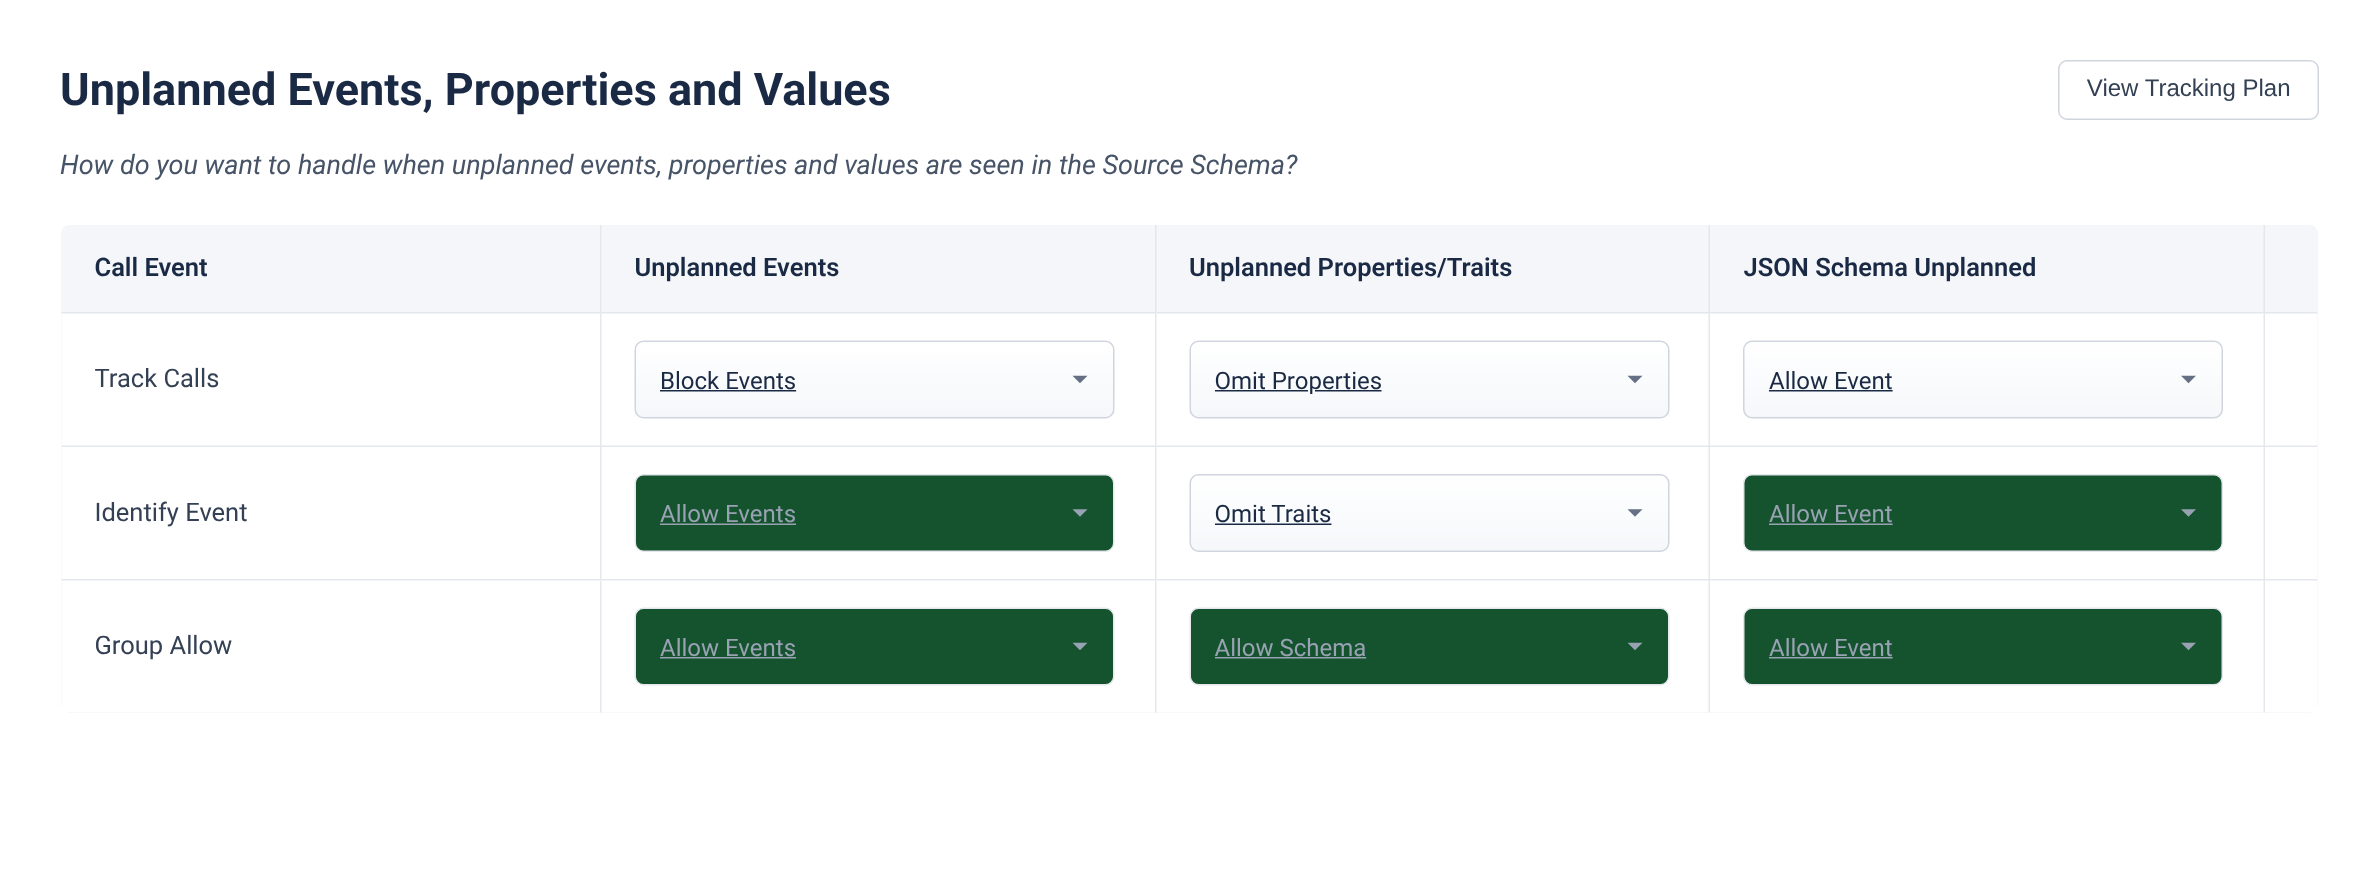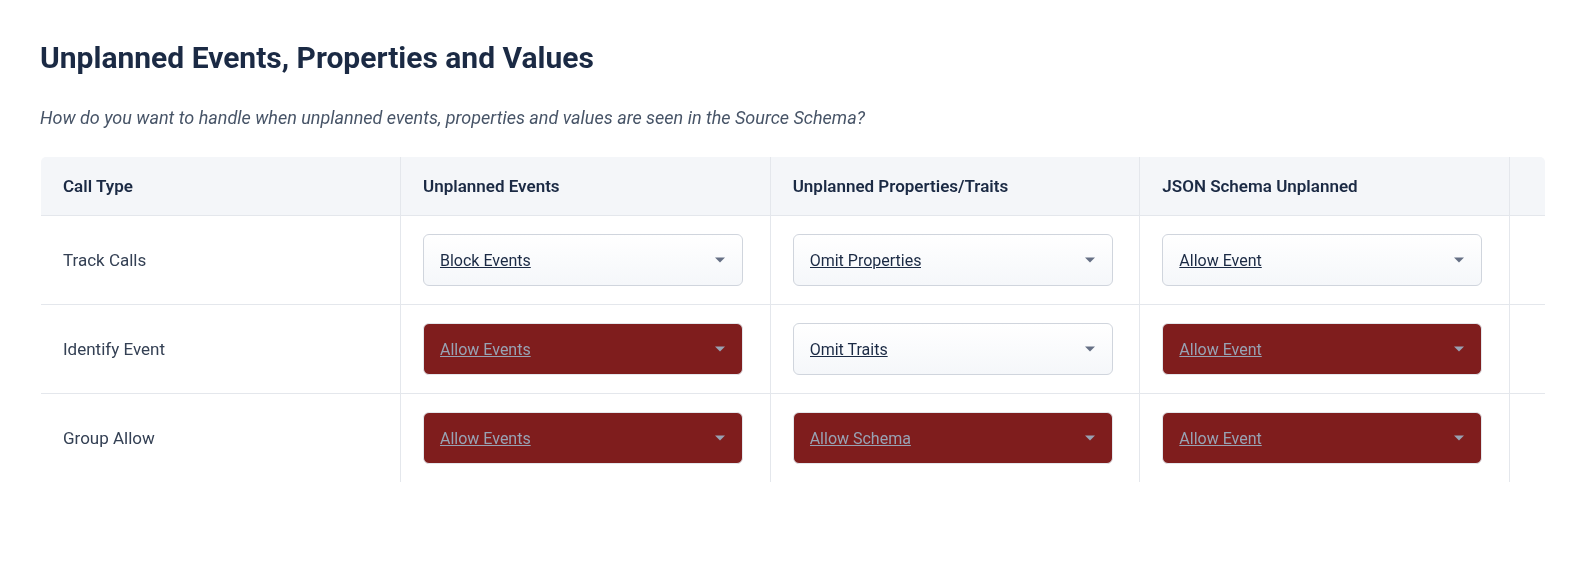--- a/index.html
+++ b/index.html
@@ -10,21 +10,21 @@
     body {
       font-family: -apple-system, BlinkMacSystemFont, "Segoe UI", Roboto, Helvetica, Arial, sans-serif;
       background: #ffffff;
       padding: 40px;
       color: #1b2a44;
     }
     .header-row {
       display: flex;
       justify-content: space-between;
       align-items: center;
-      margin-bottom: 32px;
+      margin-bottom: 20px;
     }
     .page-title {
       font-size: 30px;
       font-weight: 700;
       color: #1b2a44;
     }
     .btn-secondary {
       background: #ffffff;
       border: 1px solid #d0d5dd;
       border-radius: 6px;
@@ -85,21 +85,21 @@
       height: 52px;
       border: 1px solid #d0d5dd;
       border-radius: 6px;
       padding: 0 16px;
       background: linear-gradient(to bottom, #ffffff 0%, #f5f7fa 100%);
       cursor: pointer;
       font-size: 16px;
       color: #1b2a44;
     }
     .dropdown.disabled {
-      background: #7f1d1d;
+      background: #14532d;
       border-color: #e4e7ec;
       color: #98a2b3;
       cursor: default;
     }
     .dropdown.disabled .caret {
       fill: #98a2b3;
     }
     .caret {
       width: 12px;
       height: 8px;
@@ -112,28 +112,29 @@
       overflow: hidden;
       text-overflow: ellipsis;
       text-decoration: underline;
     }
   </style>
 </head>
 <body>
 
 <div class="header-row">
   <h1 class="page-title">Unplanned Events, Properties and Values</h1>
+  <button class="btn-secondary">View Tracking Plan</button>
 </div>
 
 <p class="description">How do you want to handle when unplanned events, properties and values are seen in the Source Schema?</p>
 
 <table class="settings-table">
   <thead>
     <tr>
-      <th>Call Type</th>
+      <th>Call Event</th>
       <th>Unplanned Events</th>
       <th>Unplanned Properties/Traits</th>
       <th>JSON Schema Unplanned</th>
       <th></th>
     </tr>
   </thead>
   <tbody id="table-body">
       <tr>
         <td>Track Calls</td>
         <td>

